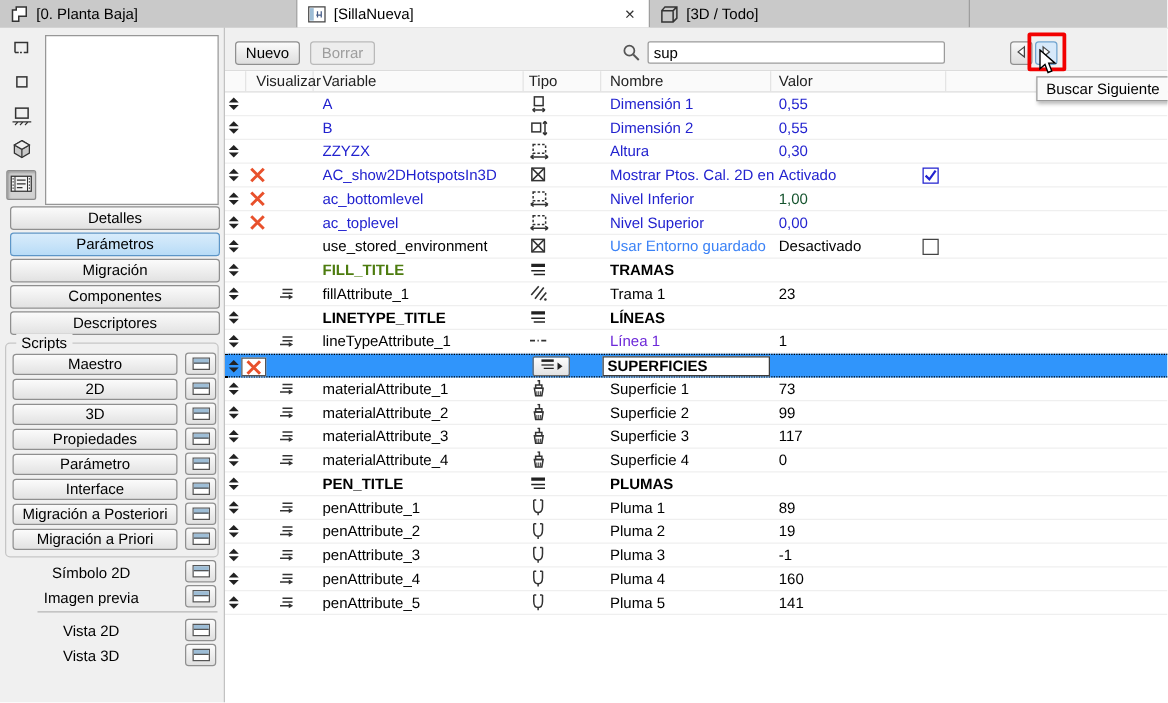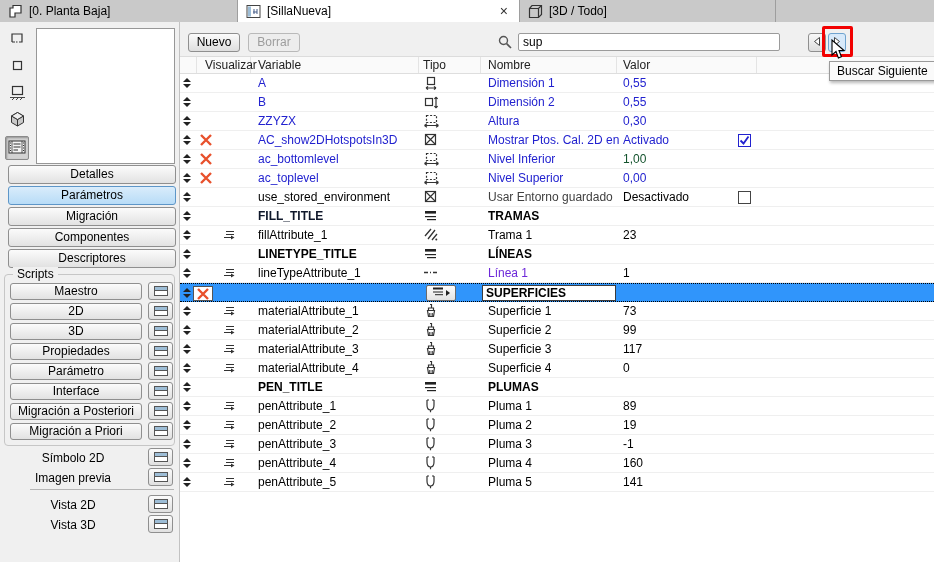--- a/index.html
+++ b/index.html
@@ -34,21 +34,21 @@
   .winglyph{width:14px;height:10px;border:1px solid #555;background:#fff;box-sizing:border-box;}
   .winglyph::before{content:"";display:block;height:3px;background:#9dbdd6;border-bottom:1px solid #555;}
   .sidelabel{position:absolute;left:0;width:146px;text-align:center;line-height:16px;}
   .sidedivider{position:absolute;left:30px;right:5px;height:1px;background:#b5b5b5;}
 
   
   .toolbar{position:absolute;left:180px;top:22px;right:0;height:35px;background:#f0f0f0;border-bottom:1px solid #dcdcdc;box-sizing:border-box;}
   .tbtn{position:absolute;top:11px;width:52px;height:19px;box-sizing:border-box;text-align:center;line-height:17px;
         background:linear-gradient(#fbfbfb,#dedede);border:1px solid #8f8f8f;border-radius:3px;}
   .tbtn.disabled{color:#9d9d9d;border-color:#b9b9b9;background:#ededed;}
-  .searchbox{position:absolute;left:338px;top:11px;width:262px;height:18px;box-sizing:border-box;border:1px solid #9b9b9b;
+  .searchbox{position:absolute;left:338px;top:11px;width:238px;height:18px;box-sizing:border-box;border:1px solid #9b9b9b;
              background:#fff;font:12px "Liberation Sans",sans-serif;padding:0 4px;border-radius:2px;}
   .navarrow{position:absolute;top:11px;width:18px;height:19px;box-sizing:border-box;display:flex;align-items:center;justify-content:center;
             background:linear-gradient(#f8f8f8,#dedede);border:1px solid #8f8f8f;border-radius:3px;}
   .navarrow.hover{background:#d7e9fa;border-color:#6fa3cf;}
 
   
   .table{position:absolute;left:180px;top:57px;right:0;bottom:0;background:#fff;}
   .thead{position:absolute;left:0;top:0;right:0;height:17px;background:#fafafa;border-bottom:1px solid #dedede;box-sizing:border-box;}
   .thead span{position:absolute;top:1px;color:#222;}
   .tick{position:absolute;top:0;bottom:0;width:1px;background:#e4e4e4;}
@@ -345,30 +345,30 @@
         <div class="trow">
           <span class="reorder">
             <span class="tri-up"></span>
             <span class="tri-dn"></span>
           </span>
           <span class="cell c-var" style="color: rgb(0, 0, 0);">use_stored_environment</span>
           <span class="cell c-tipo"><svg width="13" height="13">
               <rect x="1.5" y="1.5" width="10" height="10" stroke="#333" fill="none" stroke-width="1.2"></rect>
               <path d="M1.5,1.5 L11.5,11.5 M11.5,1.5 L1.5,11.5" stroke="#333" fill="none" stroke-width="1.2"></path>
             </svg></span>
-          <span class="cell c-name" style="color: #404040;">Usar Entorno guardado</span>
+          <span class="cell c-name" style="color: #3b82f6;">Usar Entorno guardado</span>
           <span class="cell c-val" style="color: rgb(0, 0, 0);">Desactivado</span>
           <span class="chk off"></span>
         </div>
         <div class="trow">
           <span class="reorder">
             <span class="tri-up"></span>
             <span class="tri-dn"></span>
           </span>
-          <span class="cell c-var" style="color: #0f172a; font-weight: bold;">FILL_TITLE</span>
+          <span class="cell c-var" style="color: #4d7c0f; font-weight: bold;">FILL_TITLE</span>
           <span class="cell c-tipo"><svg width="13" height="13">
               <rect x="1" y="2" width="11" height="2.6" fill="#222"></rect>
               <rect x="1" y="7" width="11" height="1.2" fill="#222"></rect>
               <rect x="3" y="10" width="9" height="1.2" fill="#222"></rect>
             </svg></span>
           <span class="cell c-name" style="color: rgb(0, 0, 0); font-weight: bold;">TRAMAS</span>
         </div>
         <div class="trow">
           <span class="reorder">
             <span class="tri-up"></span>

